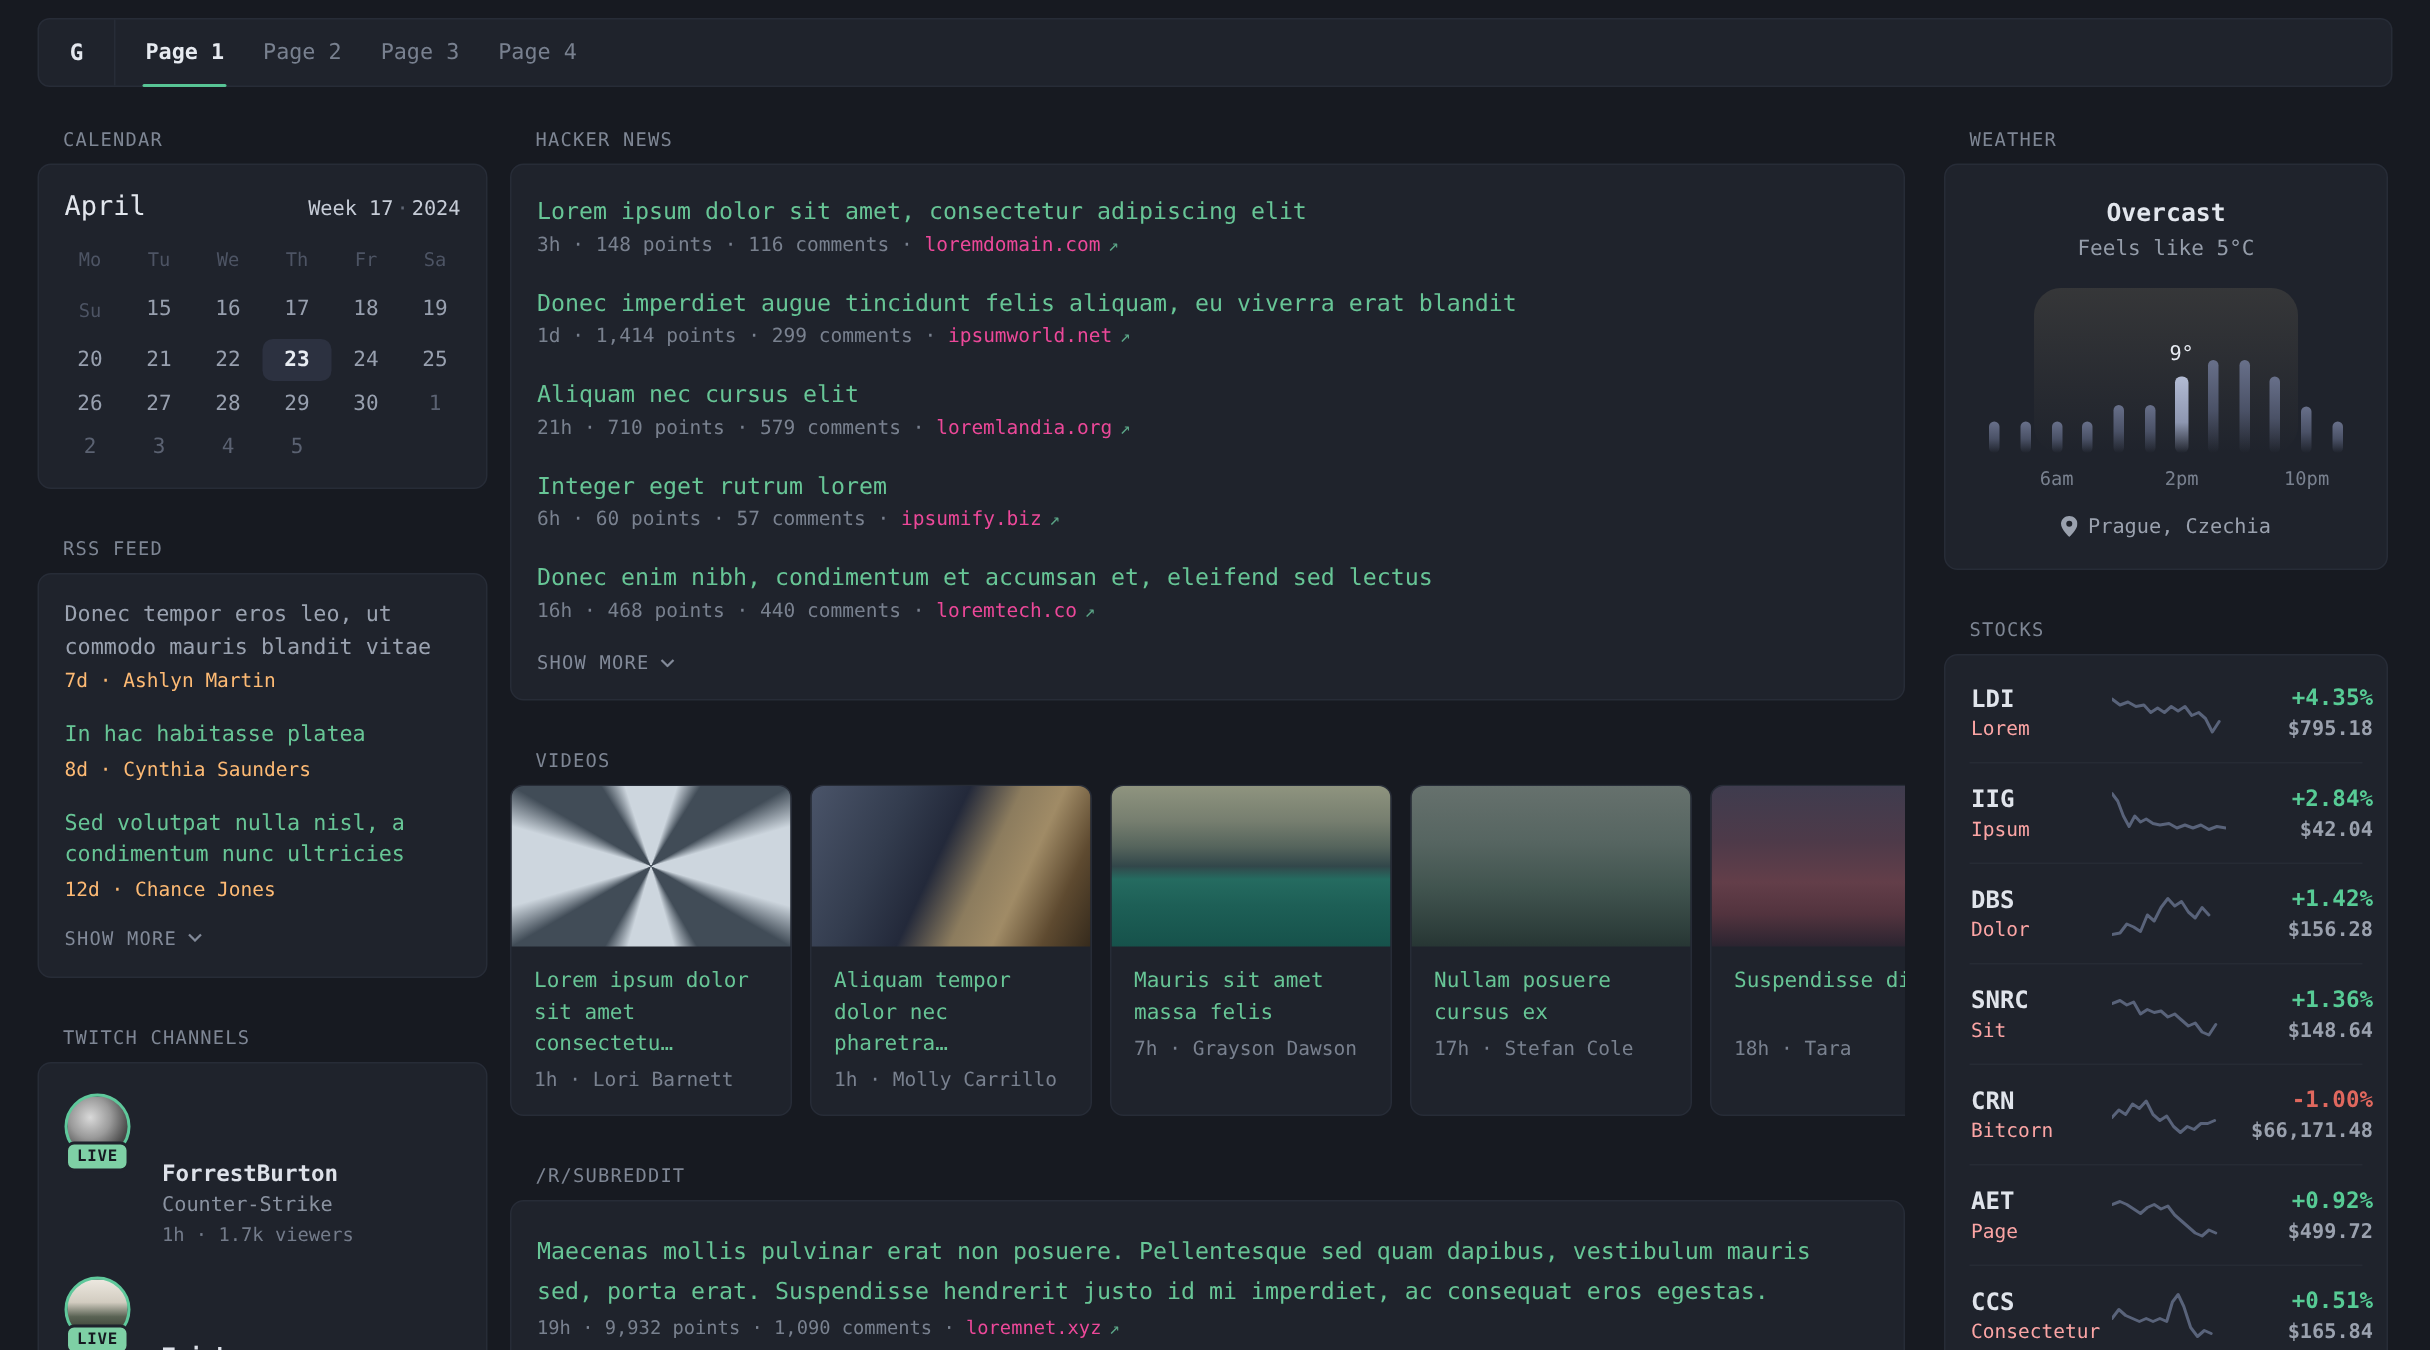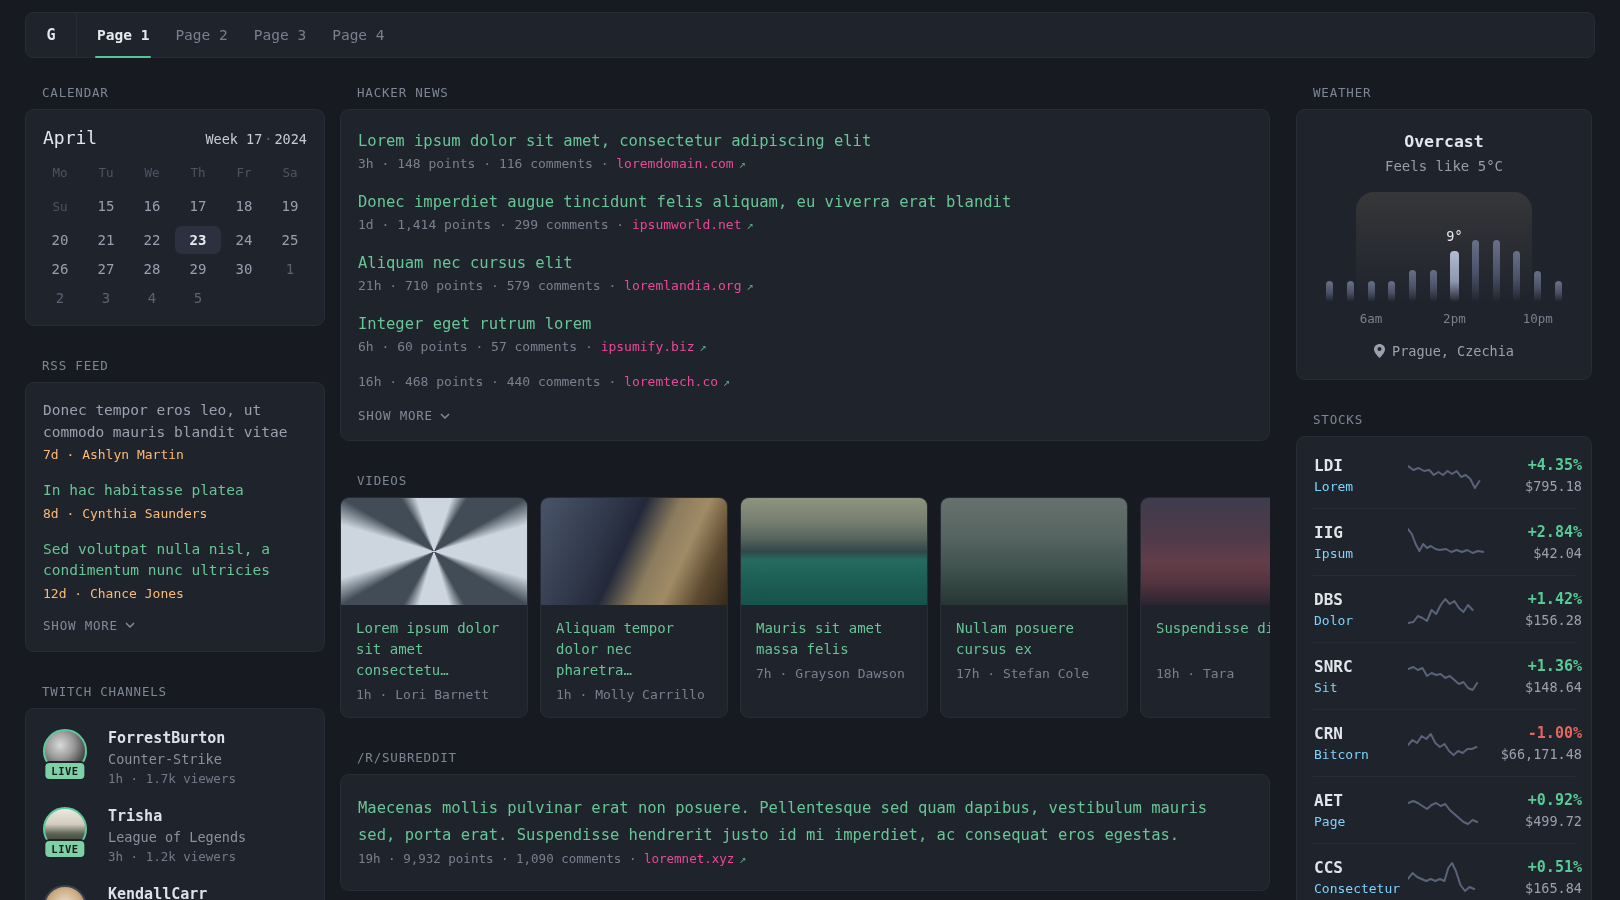--- a/index.html
+++ b/index.html
@@ -91,21 +91,21 @@
   }
   .tw-row.live .tw-avatar { border-color: #5fc89b; }
   .av-bw { background: radial-gradient(circle at 38% 35%, #d9d9d9 0%, #9a9a9a 38%, #4c4c4c 70%, #262626 100%); }
   .av-beanie { background: linear-gradient(to bottom, #ece8e0 0%, #d2ccc0 38%, #5a6354 62%, #242a20 100%); }
   .av-blond { background: radial-gradient(circle at 50% 42%, #ecdccb 0%, #cdad84 48%, #8a744c 85%); }
   .tw-badge {
     position: absolute; left: 22px; transform: translateX(-50%); bottom: -8px;
     background: #7ed0a5; color: #161a21; font-size: 10.5px; font-weight: bold;
     letter-spacing: 0.5px; padding: 2px 6px; border-radius: 6px; border: 2px solid #1f232c;
   }
-  .tw-name { color: #dde1e9; font-size: 15px; font-weight: bold; cursor: pointer; }
+  .tw-name { color: #dde1e9; font-size: 15px; font-weight: bold; cursor: pointer; margin-top: 44px; }
   .tw-cat { color: #8a92a0; font-size: 13.5px; margin-top: 4px; }
   .tw-meta { color: #737b8a; font-size: 12.5px; margin-top: 4px; }
 
   
   .hn-card { padding: 20px 17px 17px 17px; }
   .hn-item + .hn-item { margin-top: 20px; }
   .hn-title { color: #67c596; font-size: 15.5px; line-height: 23px; display: block; }
   .hn-meta { margin-top: 3px; font-size: 13px; color: #79818f; }
   .hn-domain { color: #ec4899; }
   .ext-arrow { color: #5ba587; padding-left: 5px; font-size: 12px; }
@@ -144,28 +144,28 @@
   .wx-hours { position: relative; height: 15px; margin: 9px 4px 0 4px; }
   .wx-hour { position: absolute; transform: translateX(-50%); font-size: 12.5px; color: #79818f; white-space: nowrap; }
   .wx-loc { margin-top: 17px; display: flex; justify-content: center; align-items: center; gap: 7px; color: #9aa1ae; font-size: 13.5px; }
 
   
   .stocks-card { padding: 5px 16px; }
   .stock-row { display: flex; align-items: center; padding: 14px 1px; }
   .stock-row + .stock-row { border-top: 1px solid #262b34; }
   .stock-left { width: 94px; flex: none; }
   .stock-ticker { color: #e0e4eb; font-size: 16px; font-weight: bold; cursor: pointer; }
-  .stock-name { color: #7dd3fc; font-size: 13px; margin-top: 4px; }
+  .stock-name { color: #fca5a5; font-size: 13px; margin-top: 4px; }
   .stock-spark { flex: 1; display: flex; justify-content: center; align-items: center; }
   .stock-spark svg { display: block; }
   .stock-right { width: 98px; flex: none; text-align: right; }
   .stock-change { font-size: 15px; font-weight: bold; }
   .stock-change.up { color: #57cb95; }
   .stock-change.down { color: #e0685e; }
-  .stock-price { color: #9aa1ae; font-size: 13.5px; margin-top: 4px; }
+  .stock-price { color: #9aa1ae; font-size: 13.5px; margin-top: 4px; font-weight: bold; }
 </style>
 </head>
 <body>
 
 <nav class="topnav">
   <div class="logo">G</div>
   <div class="nav-sep"></div>
   <div class="nav-pages" id="nav-pages">
       <button class="nav-page active">
     <span class="nav-page-label">Page 1</span>
@@ -321,20 +321,21 @@
       <span class="hn-meta-text">21h · 710 points · 579 comments · </span><a class="hn-domain">loremlandia.org</a><span class="ext-arrow">↗</span>
     </div>
   </div>
             <div class="hn-item">
     <a class="hn-title">Integer eget rutrum lorem</a>
     <div class="hn-meta">
       <span class="hn-meta-text">6h · 60 points · 57 comments · </span><a class="hn-domain">ipsumify.biz</a><span class="ext-arrow">↗</span>
     </div>
   </div>
             <div class="hn-item">
+    <a class="hn-title">Donec enim nibh, condimentum et accumsan et, eleifend sed lectus</a>
     <div class="hn-meta">
       <span class="hn-meta-text">16h · 468 points · 440 comments · </span><a class="hn-domain">loremtech.co</a><span class="ext-arrow">↗</span>
     </div>
   </div>
           </div>
         <button class="show-more">
           <span>SHOW MORE</span>
           <svg width="10" height="6" viewBox="0 0 10 6">
               <polyline points="1,1 5,5 9,1" fill="none" stroke="currentColor" stroke-width="1.5"></polyline>
             </svg>

